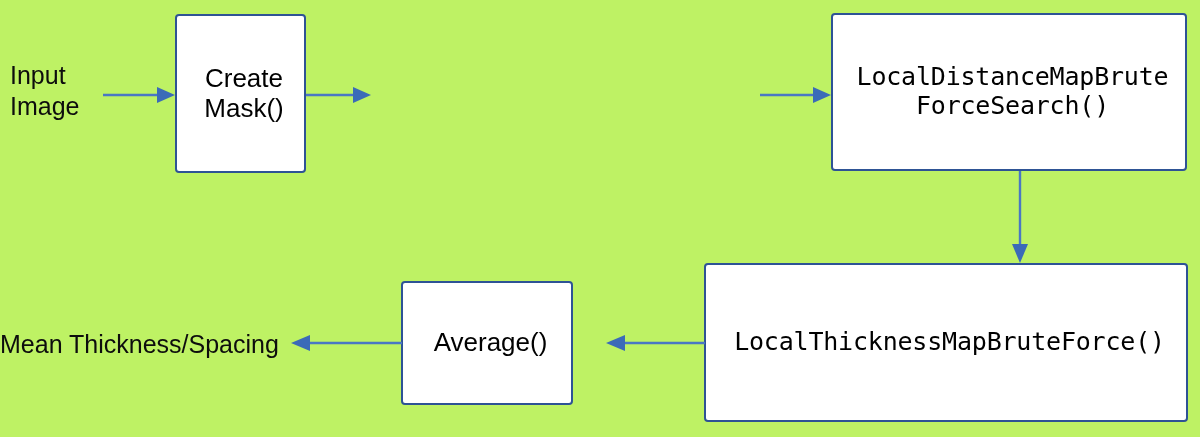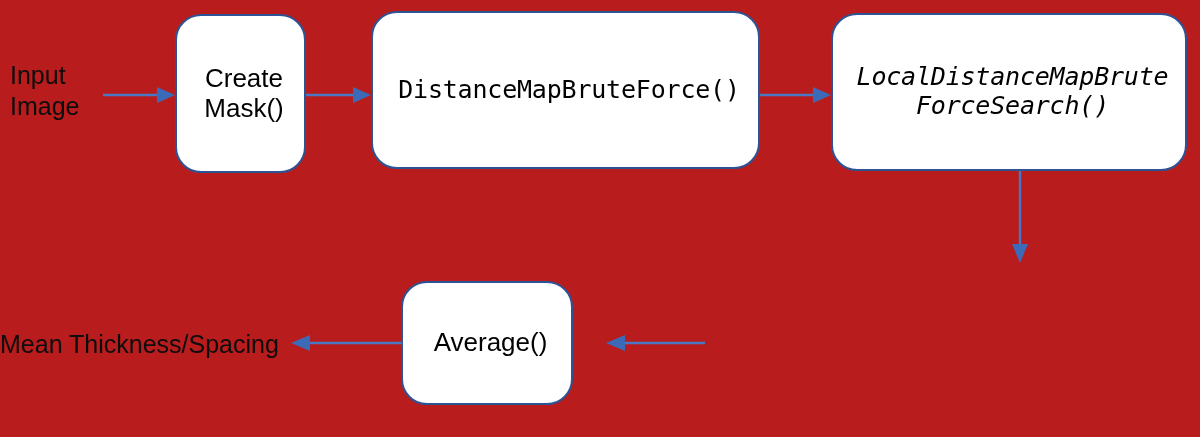--- a/index.html
+++ b/index.html
@@ -4,31 +4,31 @@
 <style>
   html, body {
     margin: 0;
     padding: 0;
     background: #ffffff;
   }
   #canvas {
     position: relative;
     width: 1200px;
     height: 437px;
-    background: #b91c1c;
+    background: #bef264;
     overflow: hidden;
     font-family: "Liberation Sans", sans-serif;
   }
 
   
   .node {
     position: absolute;
     box-sizing: border-box;
     border: 2.2px solid #2E5395;
-    border-radius: 26px;
+    border-radius: 4px;
     background: #ffffff;
     display: flex;
     align-items: center;
     justify-content: center;
     text-align: center;
     color: #000000;
     line-height: 1.15;
     white-space: pre-line;
     padding-left: 7px;
   }
@@ -72,25 +72,25 @@
 <div id="canvas">
 
   <div class="label" style="left:10px; top:60px; width:130px;">Input
 Image</div>
 
   <div class="label" style="left:0; top:329px; width:290px;">Mean Thickness/Spacing</div>
 
   <div class="node sans" style="left:175px; top:14px; width:131px; height:159px;">Create
 Mask()</div>
 
-  <div class="node mono" style="left:371px; top:11px; width:389px; height:158px;">DistanceMapBruteForce()</div>
 
-  <div class="node mono" style="left:831px; top:13px; width:356px; height:158px;font-style:italic;">LocalDistanceMapBrute
+  <div class="node mono" style="left:831px; top:13px; width:356px; height:158px;">LocalDistanceMapBrute
 ForceSearch()</div>
 
+  <div class="node mono" style="left:704px; top:263px; width:484px; height:159px;">LocalThicknessMapBruteForce()</div>
 
   <div class="node sans" style="left:401px; top:281px; width:172px; height:124px;">Average()</div>
 
   <svg class="conn" style="left:103px; top:84px;" width="74" height="22">
     <line x1="0" y1="11" x2="56" y2="11"></line>
     <polygon points="54,3 72,11 54,19"></polygon>
   </svg>
 
   <svg class="conn" style="left:306px; top:84px;" width="67" height="22">
     <line x1="0" y1="11" x2="49" y2="11"></line>

